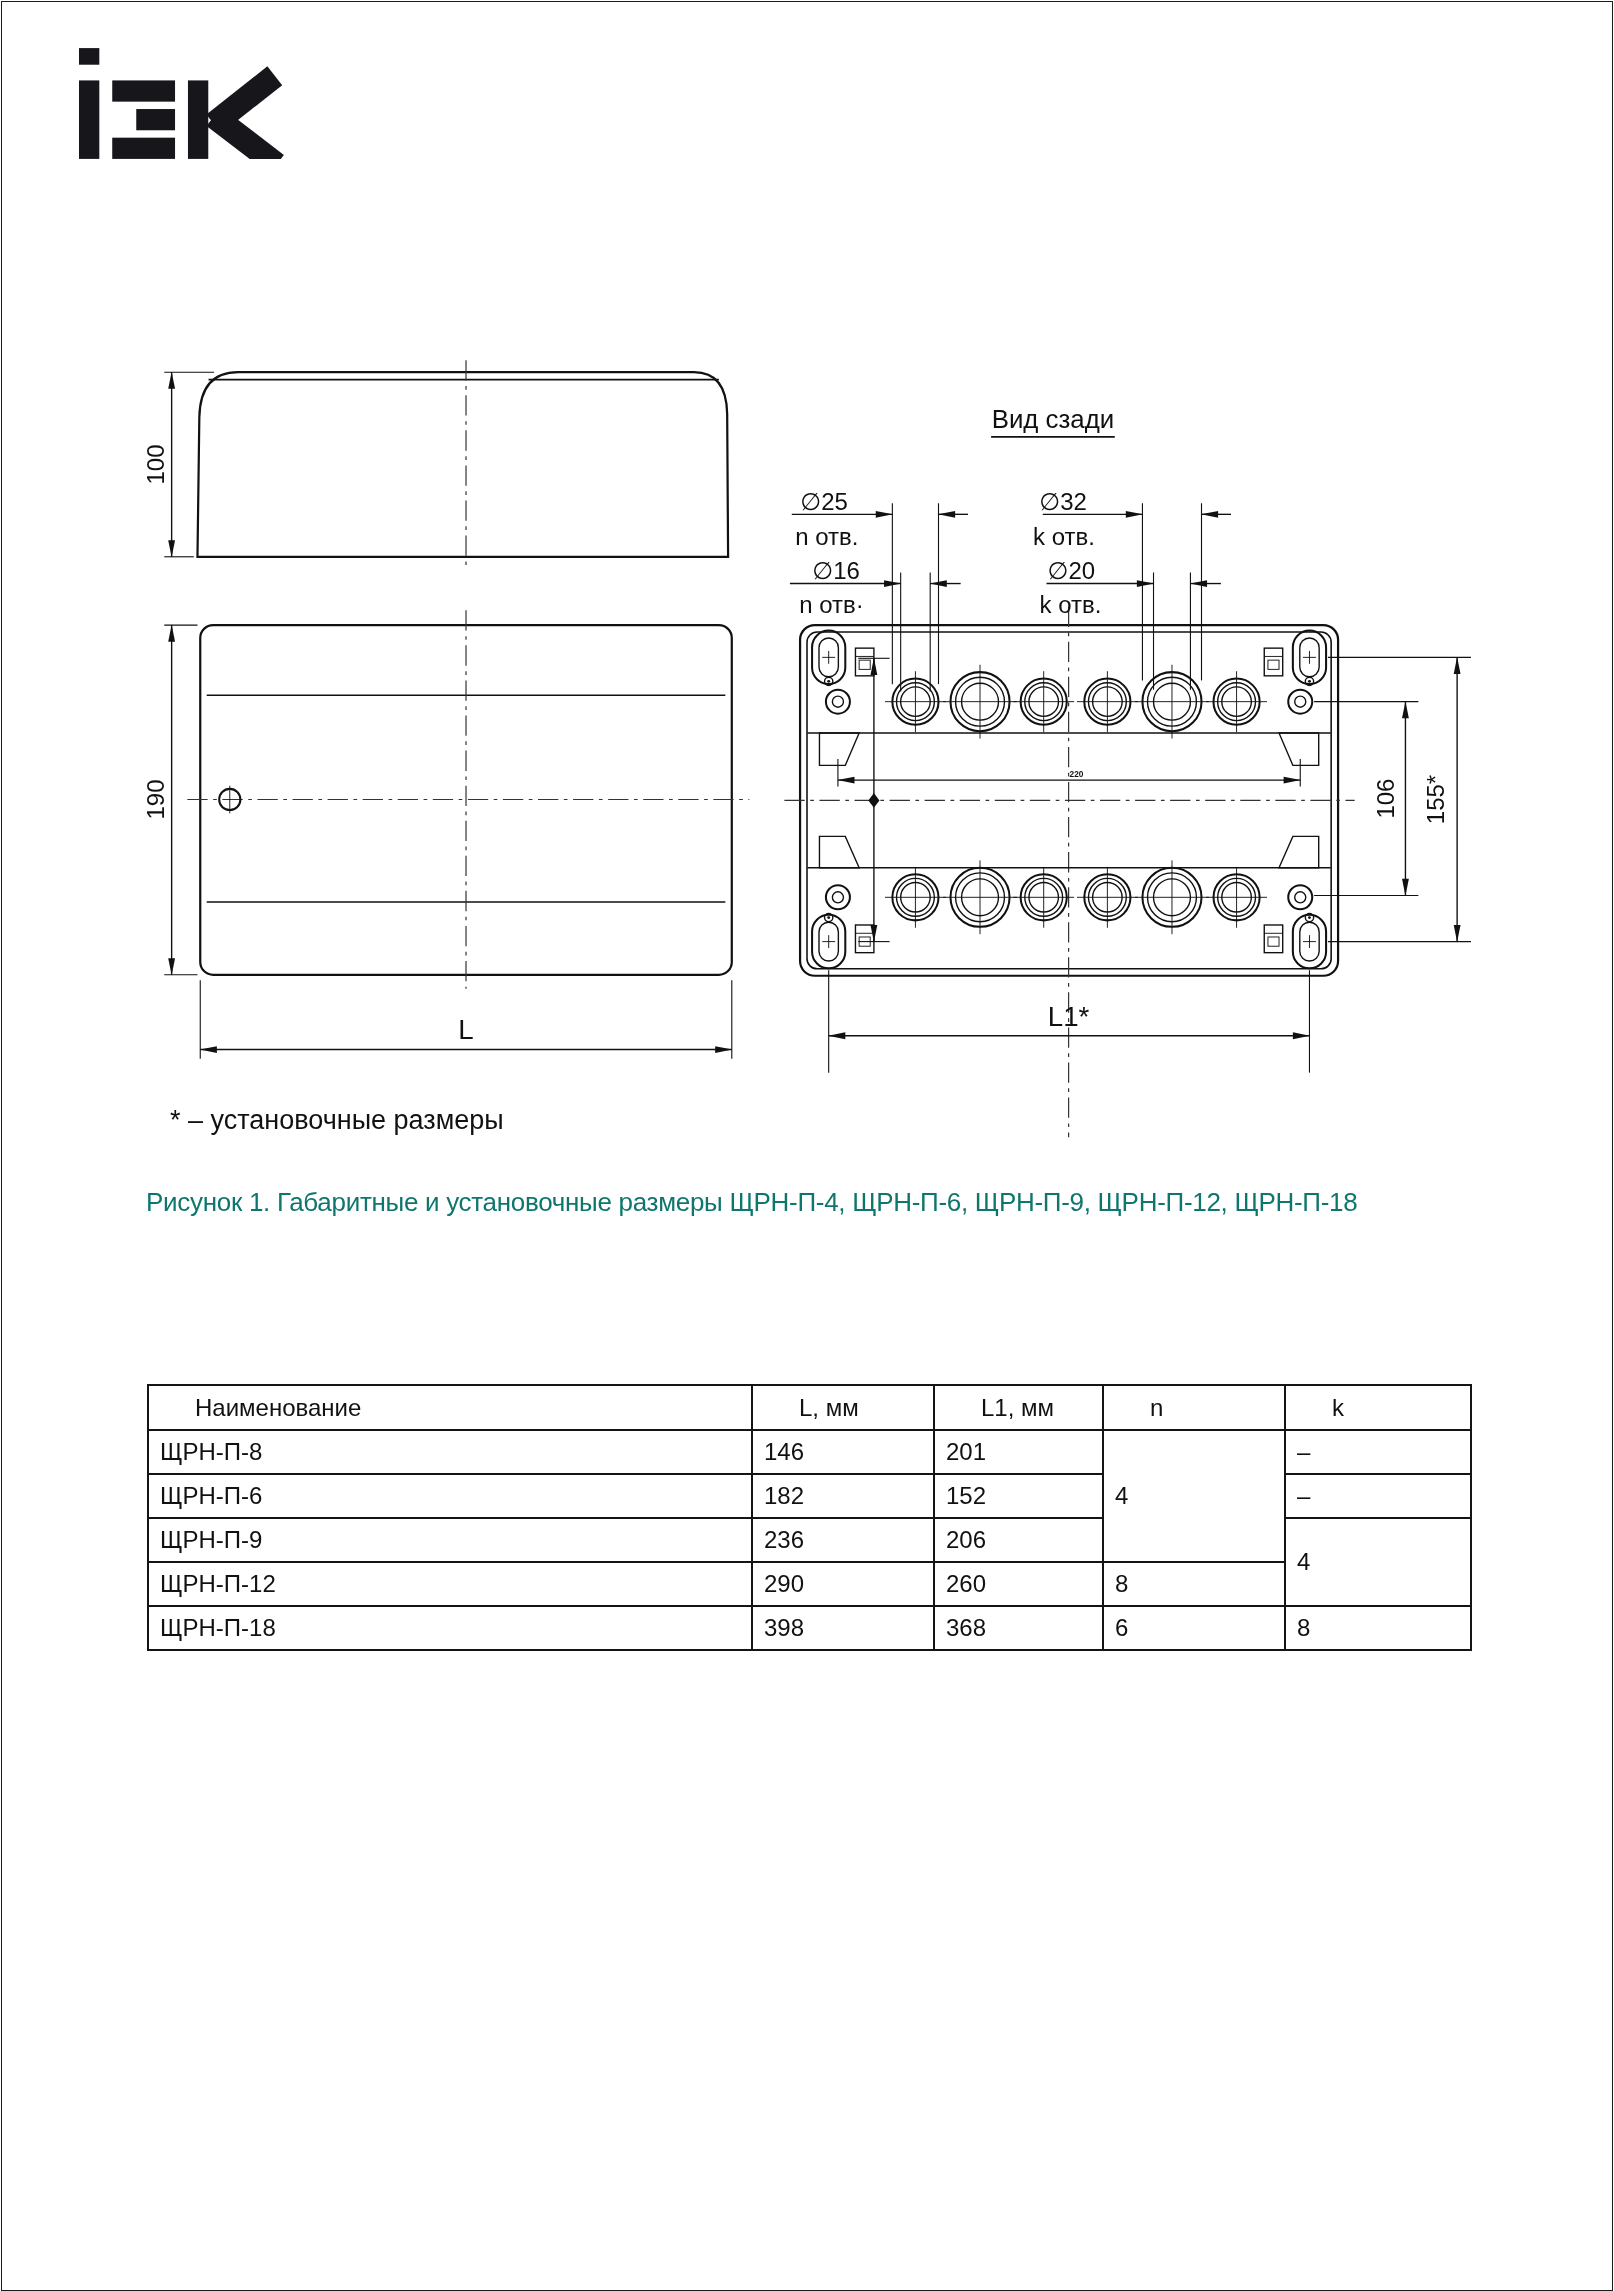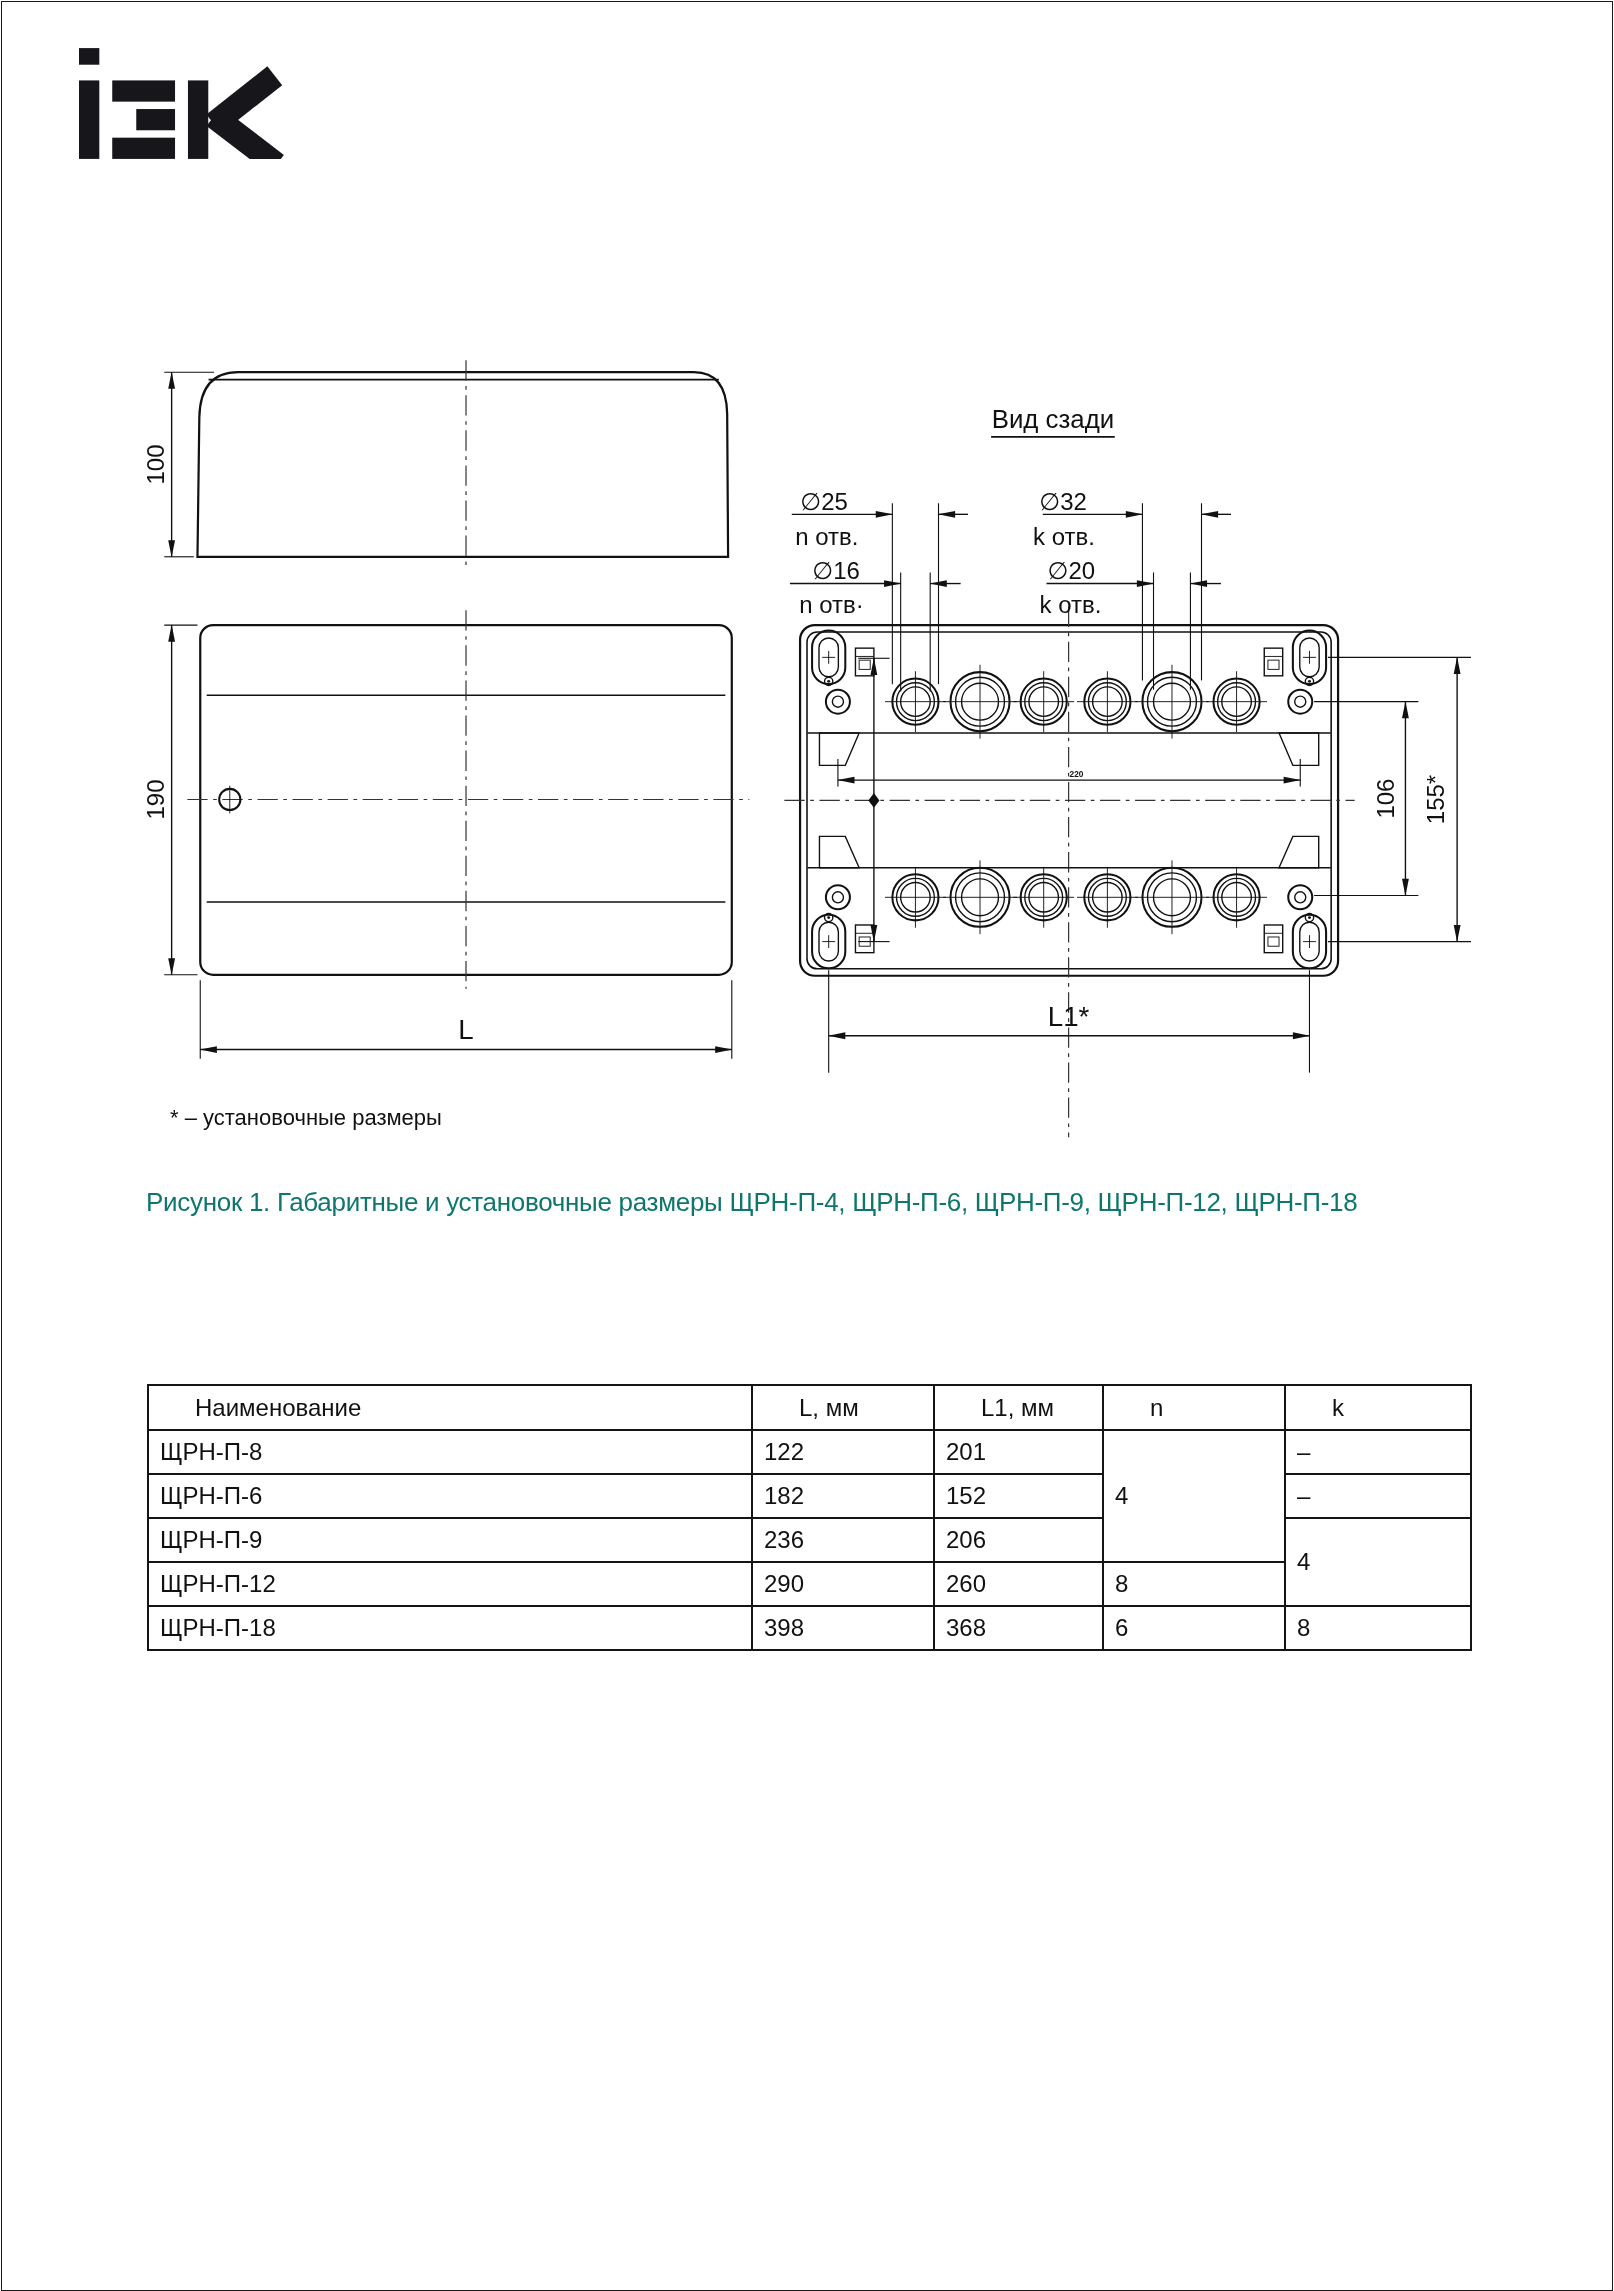--- a/index.html
+++ b/index.html
@@ -20,21 +20,21 @@
   .cl{fill:none;stroke:#333;stroke-width:1.3px;stroke-dasharray:22 6 4 6;}
   .lbl{font:26px "Liberation Sans",sans-serif;fill:#111;}
   .lbl28{font:28px "Liberation Sans",sans-serif;fill:#111;}
   .lbl30{font:30px "Liberation Sans",sans-serif;fill:#111;}
   .tiny{font:bold 9px "Liberation Sans",sans-serif;fill:#111;}
 
   
   .logo{position:absolute;left:79px;top:48px;width:205px;height:111px;}
 
   
-  .footnote{position:absolute;left:170px;top:1105px;font-size:22px;color:#111;white-space:nowrap;}
+  .footnote{position:absolute;left:170px;top:1105px;font-size:27px;color:#111;white-space:nowrap;}
   .caption{position:absolute;left:146px;top:1187px;font-size:26px;color:#0f766e;white-space:nowrap;letter-spacing:-0.3px;}
 
   
   .dims-table{position:absolute;left:147px;top:1384px;width:1322px;border-collapse:collapse;
               table-layout:fixed;color:#111;font-size:24px;}
   .dims-table,.dims-table th,.dims-table td{border:2.3px solid #141414;}
   .dims-table th,.dims-table td{height:42px;padding:0 3.7px 0 11px;text-align:left;
               font-weight:normal;vertical-align:middle;overflow:hidden;white-space:nowrap;}
   .dims-table thead th{height:43px;padding-left:46px;}
 </style>
@@ -260,21 +260,21 @@
         <th>Наименование</th>
         <th>L, мм</th>
         <th>L1, мм</th>
         <th>n</th>
         <th>k</th>
       </tr>
     </thead>
     <tbody>
       <tr>
         <td>ЩРН-П-8</td>
-        <td>122</td>
+        <td>146</td>
         <td>201</td>
         <td rowspan="3">4</td>
         <td>–</td>
       </tr>
       <tr>
         <td>ЩРН-П-6</td>
         <td>182</td>
         <td>152</td>
         <td>–</td>
       </tr>

